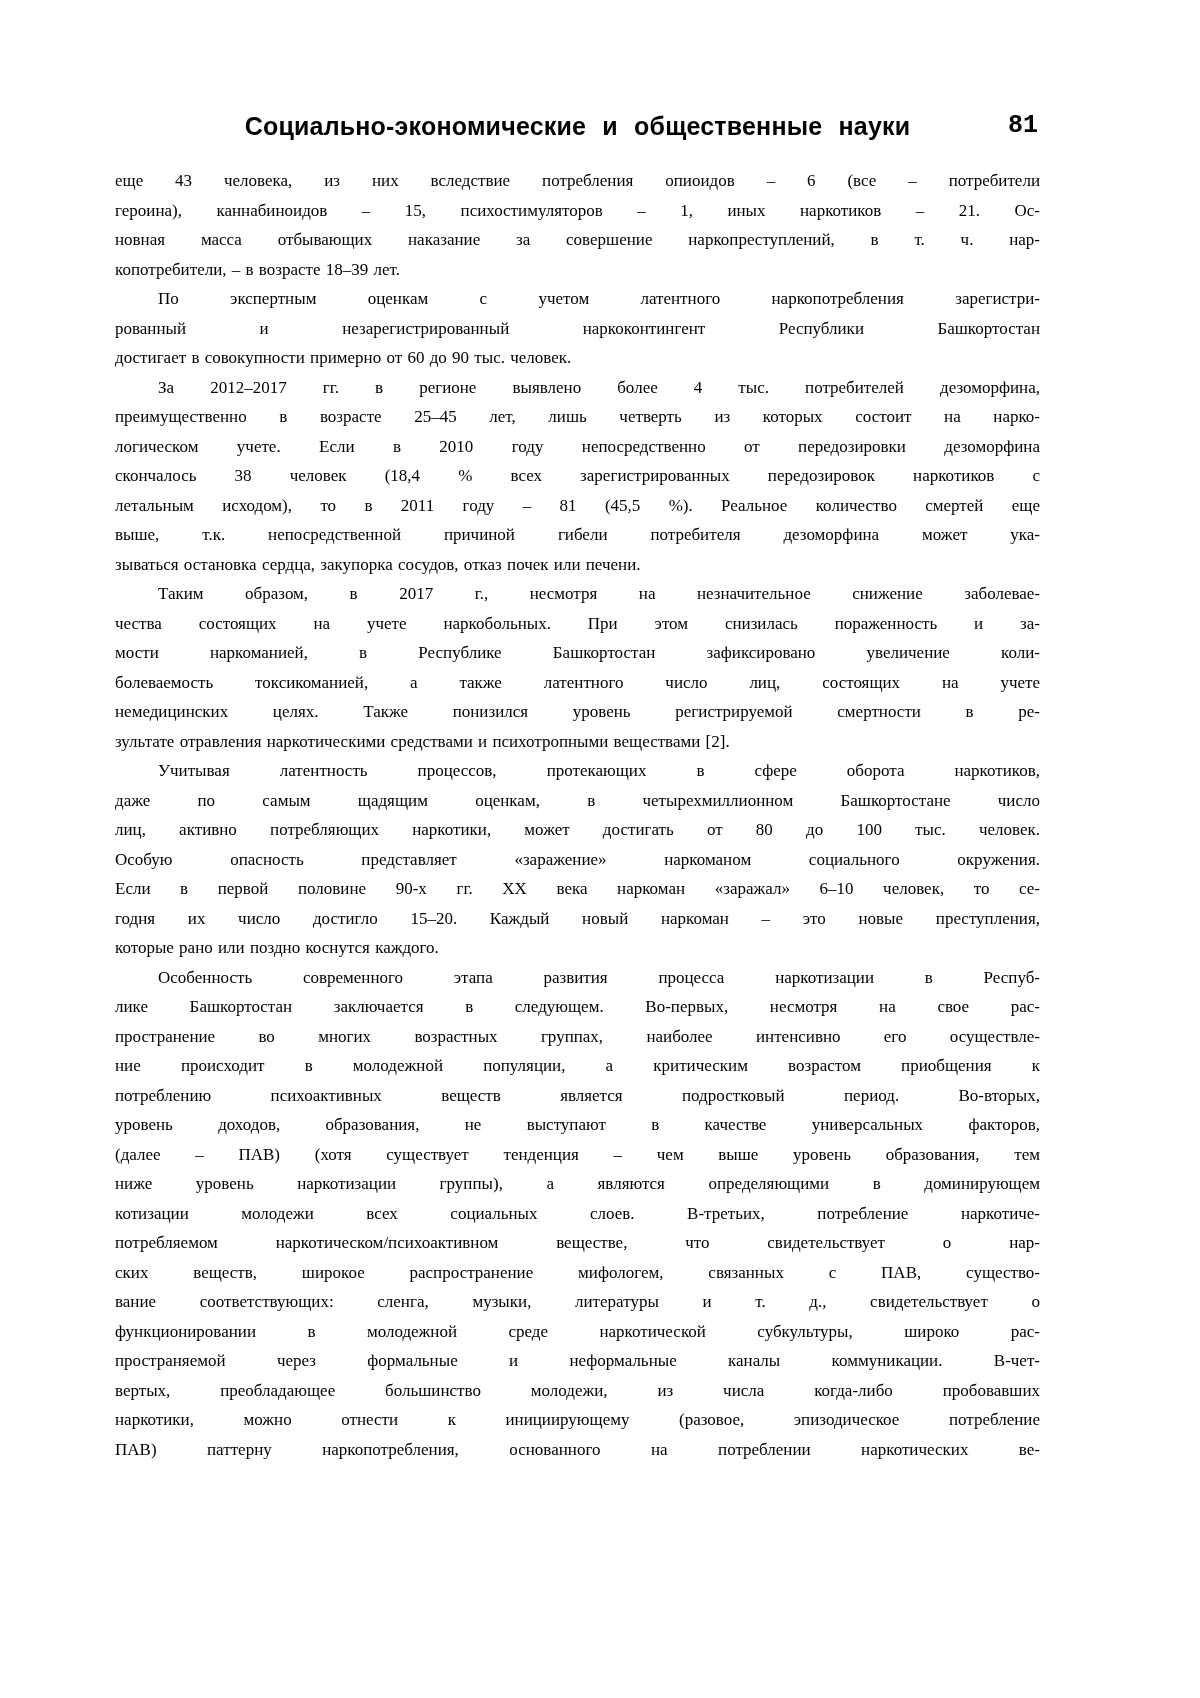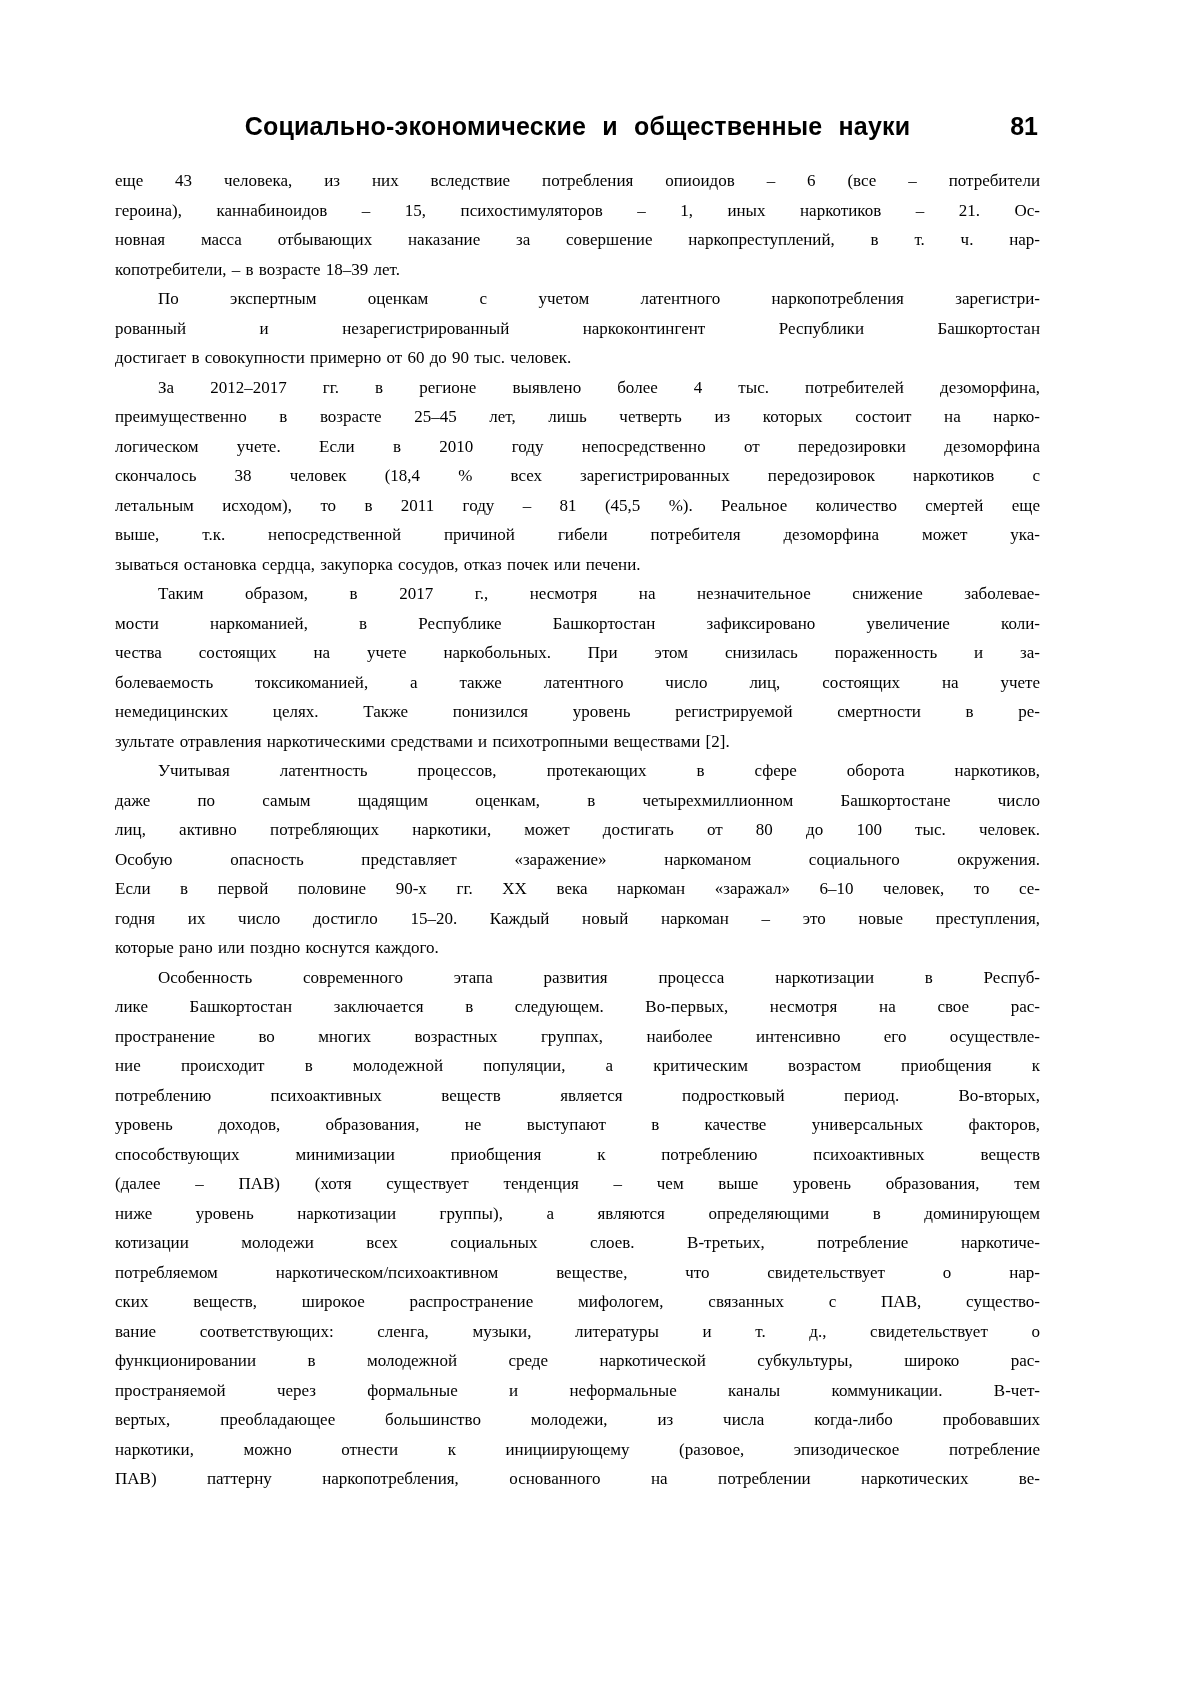--- a/index.html
+++ b/index.html
@@ -30,21 +30,21 @@
     font-size: 25px;
     line-height: 32px;
     word-spacing: 9px;
     letter-spacing: 0.2px;
     white-space: nowrap;
   }
   .running-head .pagenum {
     position: absolute;
     right: 2px;
     top: 0;
-    font-family: Liberation Sans, sans-serif;
+    font-family: Liberation Mono, monospace;
     font-weight: bold;
     font-size: 25px;
     line-height: 32px;
   }
   .content {
     position: absolute;
     top: 166px;
     left: 115px;
     width: 925px;
   }
@@ -87,43 +87,42 @@
         <div class="tline indent">За 2012–2017 гг. в регионе выявлено более 4 тыс. потребителей дезоморфина,</div>
         <div class="tline">преимущественно в возрасте 25–45 лет, лишь четверть из которых состоит на нарко-</div>
         <div class="tline">логическом учете. Если в 2010 году непосредственно от передозировки дезоморфина</div>
         <div class="tline">скончалось 38 человек (18,4 % всех зарегистрированных передозировок наркотиков с</div>
         <div class="tline">летальным исходом), то в 2011 году – 81 (45,5 %). Реальное количество смертей еще</div>
         <div class="tline">выше, т.к. непосредственной причиной гибели потребителя дезоморфина может ука-</div>
         <div class="tline para-end">зываться остановка сердца, закупорка сосудов, отказ почек или печени.</div>
       </div>
       <div class="para">
         <div class="tline indent">Таким образом, в 2017 г., несмотря на незначительное снижение заболевае-</div>
+        <div class="tline">чества состоящих на учете наркобольных. При этом снизилась пораженность и за-</div>
         <div class="tline">мости наркоманией, в Республике Башкортостан зафиксировано увеличение коли-</div>
-        <div class="tline">чества состоящих на учете наркобольных. При этом снизилась пораженность и за-</div>
         <div class="tline">болеваемость токсикоманией, а также латентного число лиц, состоящих на учете</div>
         <div class="tline">немедицинских целях. Также понизился уровень регистрируемой смертности в ре-</div>
         <div class="tline para-end">зультате отравления наркотическими средствами и психотропными веществами [2].</div>
       </div>
       <div class="para">
         <div class="tline indent">Учитывая латентность процессов, протекающих в сфере оборота наркотиков,</div>
         <div class="tline">даже по самым щадящим оценкам, в четырехмиллионном Башкортостане число</div>
         <div class="tline">лиц, активно потребляющих наркотики, может достигать от 80 до 100 тыс. человек.</div>
         <div class="tline">Особую опасность представляет «заражение» наркоманом социального окружения.</div>
         <div class="tline">Если в первой половине 90-х гг. XX века наркоман «заражал» 6–10 человек, то се-</div>
         <div class="tline">годня их число достигло 15–20. Каждый новый наркоман – это новые преступления,</div>
         <div class="tline para-end">которые рано или поздно коснутся каждого.</div>
       </div>
       <div class="para">
         <div class="tline indent">Особенность современного этапа развития процесса наркотизации в Респуб-</div>
         <div class="tline">лике Башкортостан заключается в следующем. Во-первых, несмотря на свое рас-</div>
         <div class="tline">пространение во многих возрастных группах, наиболее интенсивно его осуществле-</div>
         <div class="tline">ние происходит в молодежной популяции, а критическим возрастом приобщения к</div>
         <div class="tline">потреблению психоактивных веществ является подростковый период. Во-вторых,</div>
         <div class="tline">уровень доходов, образования, не выступают в качестве универсальных факторов,</div>
-        <div class="tline">способствующих минимизации приобщения к потреблению психоактивных веществ</div>
         <div class="tline">(далее – ПАВ) (хотя существует тенденция – чем выше уровень образования, тем</div>
         <div class="tline">ниже уровень наркотизации группы), а являются определяющими в доминирующем</div>
         <div class="tline">котизации молодежи всех социальных слоев. В-третьих, потребление наркотиче-</div>
         <div class="tline">потребляемом наркотическом/психоактивном веществе, что свидетельствует о нар-</div>
         <div class="tline">ских веществ, широкое распространение мифологем, связанных с ПАВ, существо-</div>
         <div class="tline">вание соответствующих: сленга, музыки, литературы и т. д., свидетельствует о</div>
         <div class="tline">функционировании в молодежной среде наркотической субкультуры, широко рас-</div>
         <div class="tline">пространяемой через формальные и неформальные каналы коммуникации. В-чет-</div>
         <div class="tline">вертых, преобладающее большинство молодежи, из числа когда-либо пробовавших</div>
         <div class="tline">наркотики, можно отнести к инициирующему (разовое, эпизодическое потребление</div>

